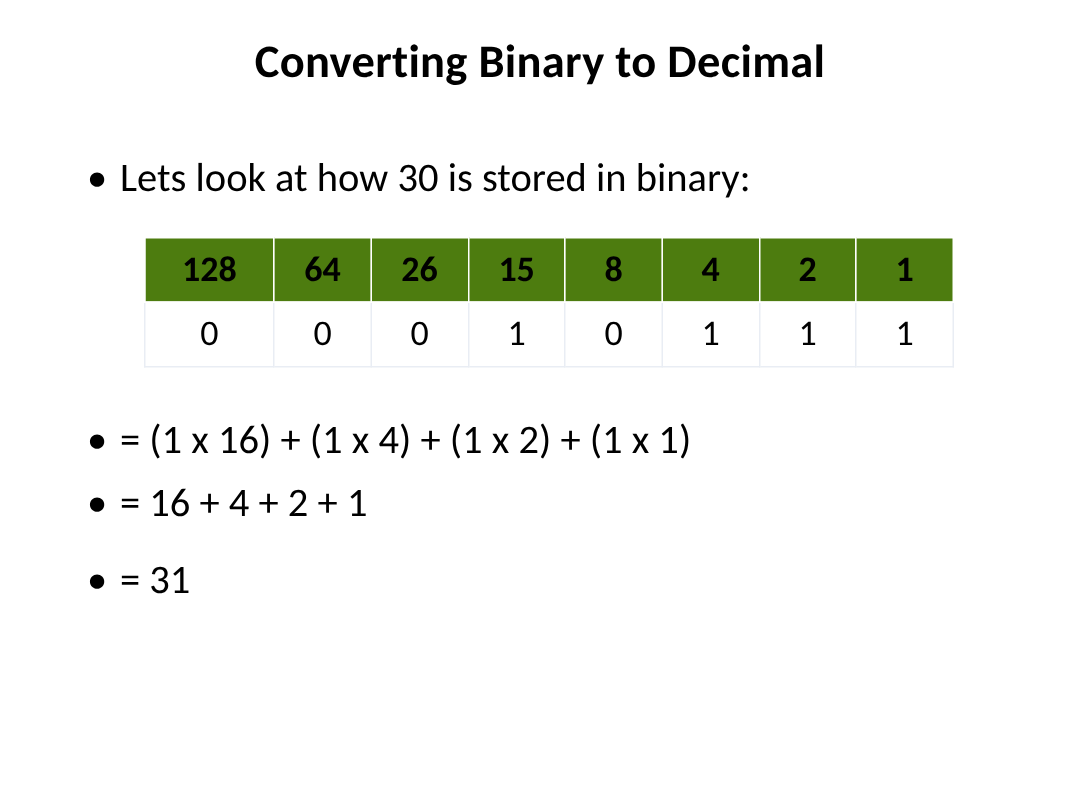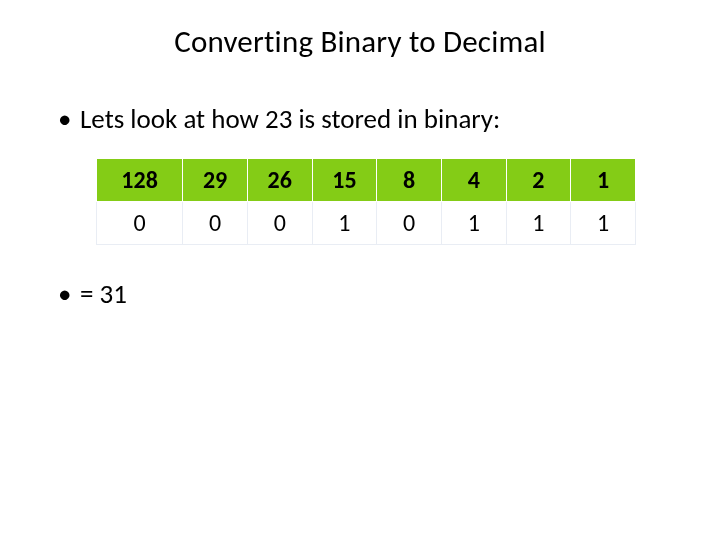--- a/index.html
+++ b/index.html
@@ -11,21 +11,21 @@
     font-family: Calibri, "Segoe UI", Arial, sans-serif;
     color: #000;
   }
   .slide {
     box-sizing: border-box;
     width: 720px;
     height: 540px;
     padding: 22px 52px 20px 52px;
   }
   .title {
-    font-weight: 400;
+    font-weight: 700;
     font-size: 31px;
     text-align: center;
     margin: 0 0 42px 0;
     letter-spacing: 0.2px;
   }
   ul.bullets {
     list-style: none;
     margin: 0;
     padding: 0;
   }
@@ -51,21 +51,21 @@
     border-collapse: collapse;
     width: 100%;
     table-layout: fixed;
   }
   table.binary td {
     border: 1px solid #fff;
     text-align: center;
     font-size: 24px;
     font-weight: 700;
     padding: 6px 0 7px 0;
-    background: #84cc16;
+    background: #4d7c0f;
     color: #000;
   }
   table.binary tr.bits td {
     background: #fff;
     border: 1px solid #e9edf4;
     font-weight: 400;
   }
   table.binary col.c0 { width: 16%; }
   table.binary col.cn { width: 12%; }
   .eq-section {
@@ -80,39 +80,39 @@
   }
 </style>
 </head>
 <body>
 
 <div class="slide">
 
   <h1 class="title">Converting Binary to Decimal</h1>
 
   <ul class="bullets">
-    <li>Lets look at how 23 is stored in binary:</li>
+    <li>Lets look at how 30 is stored in binary:</li>
   </ul>
 
   <div class="table-wrap">
     <table class="binary">
       <colgroup>
         <col class="c0">
           <col class="cn">
           <col class="cn">
           <col class="cn">
         <col class="cn">
           <col class="cn">
           <col class="cn">
           <col class="cn">
       </colgroup>
       <tbody>
           <tr class="headers">
         <td>128</td>
-        <td>29</td>
+        <td>64</td>
         <td>26</td>
         <td>15</td>
         <td>8</td>
         <td>4</td>
         <td>2</td>
         <td>1</td>
       </tr>
       <tr class="bits">
         <td>0</td>
         <td>0</td>
@@ -121,16 +121,18 @@
         <td>0</td>
         <td>1</td>
         <td>1</td>
         <td>1</td>
       </tr>
     </tbody>
       </table>
   </div>
 
   <ul class="bullets eq-section">
+    <li>= (1 x 16) + (1 x 4) + (1 x 2) + (1 x 1)</li>
+    <li>= 16 + 4 + 2 + 1</li>
     <li class="last">= 31</li>
   </ul>
 
 </div>
 
 </body></html>

